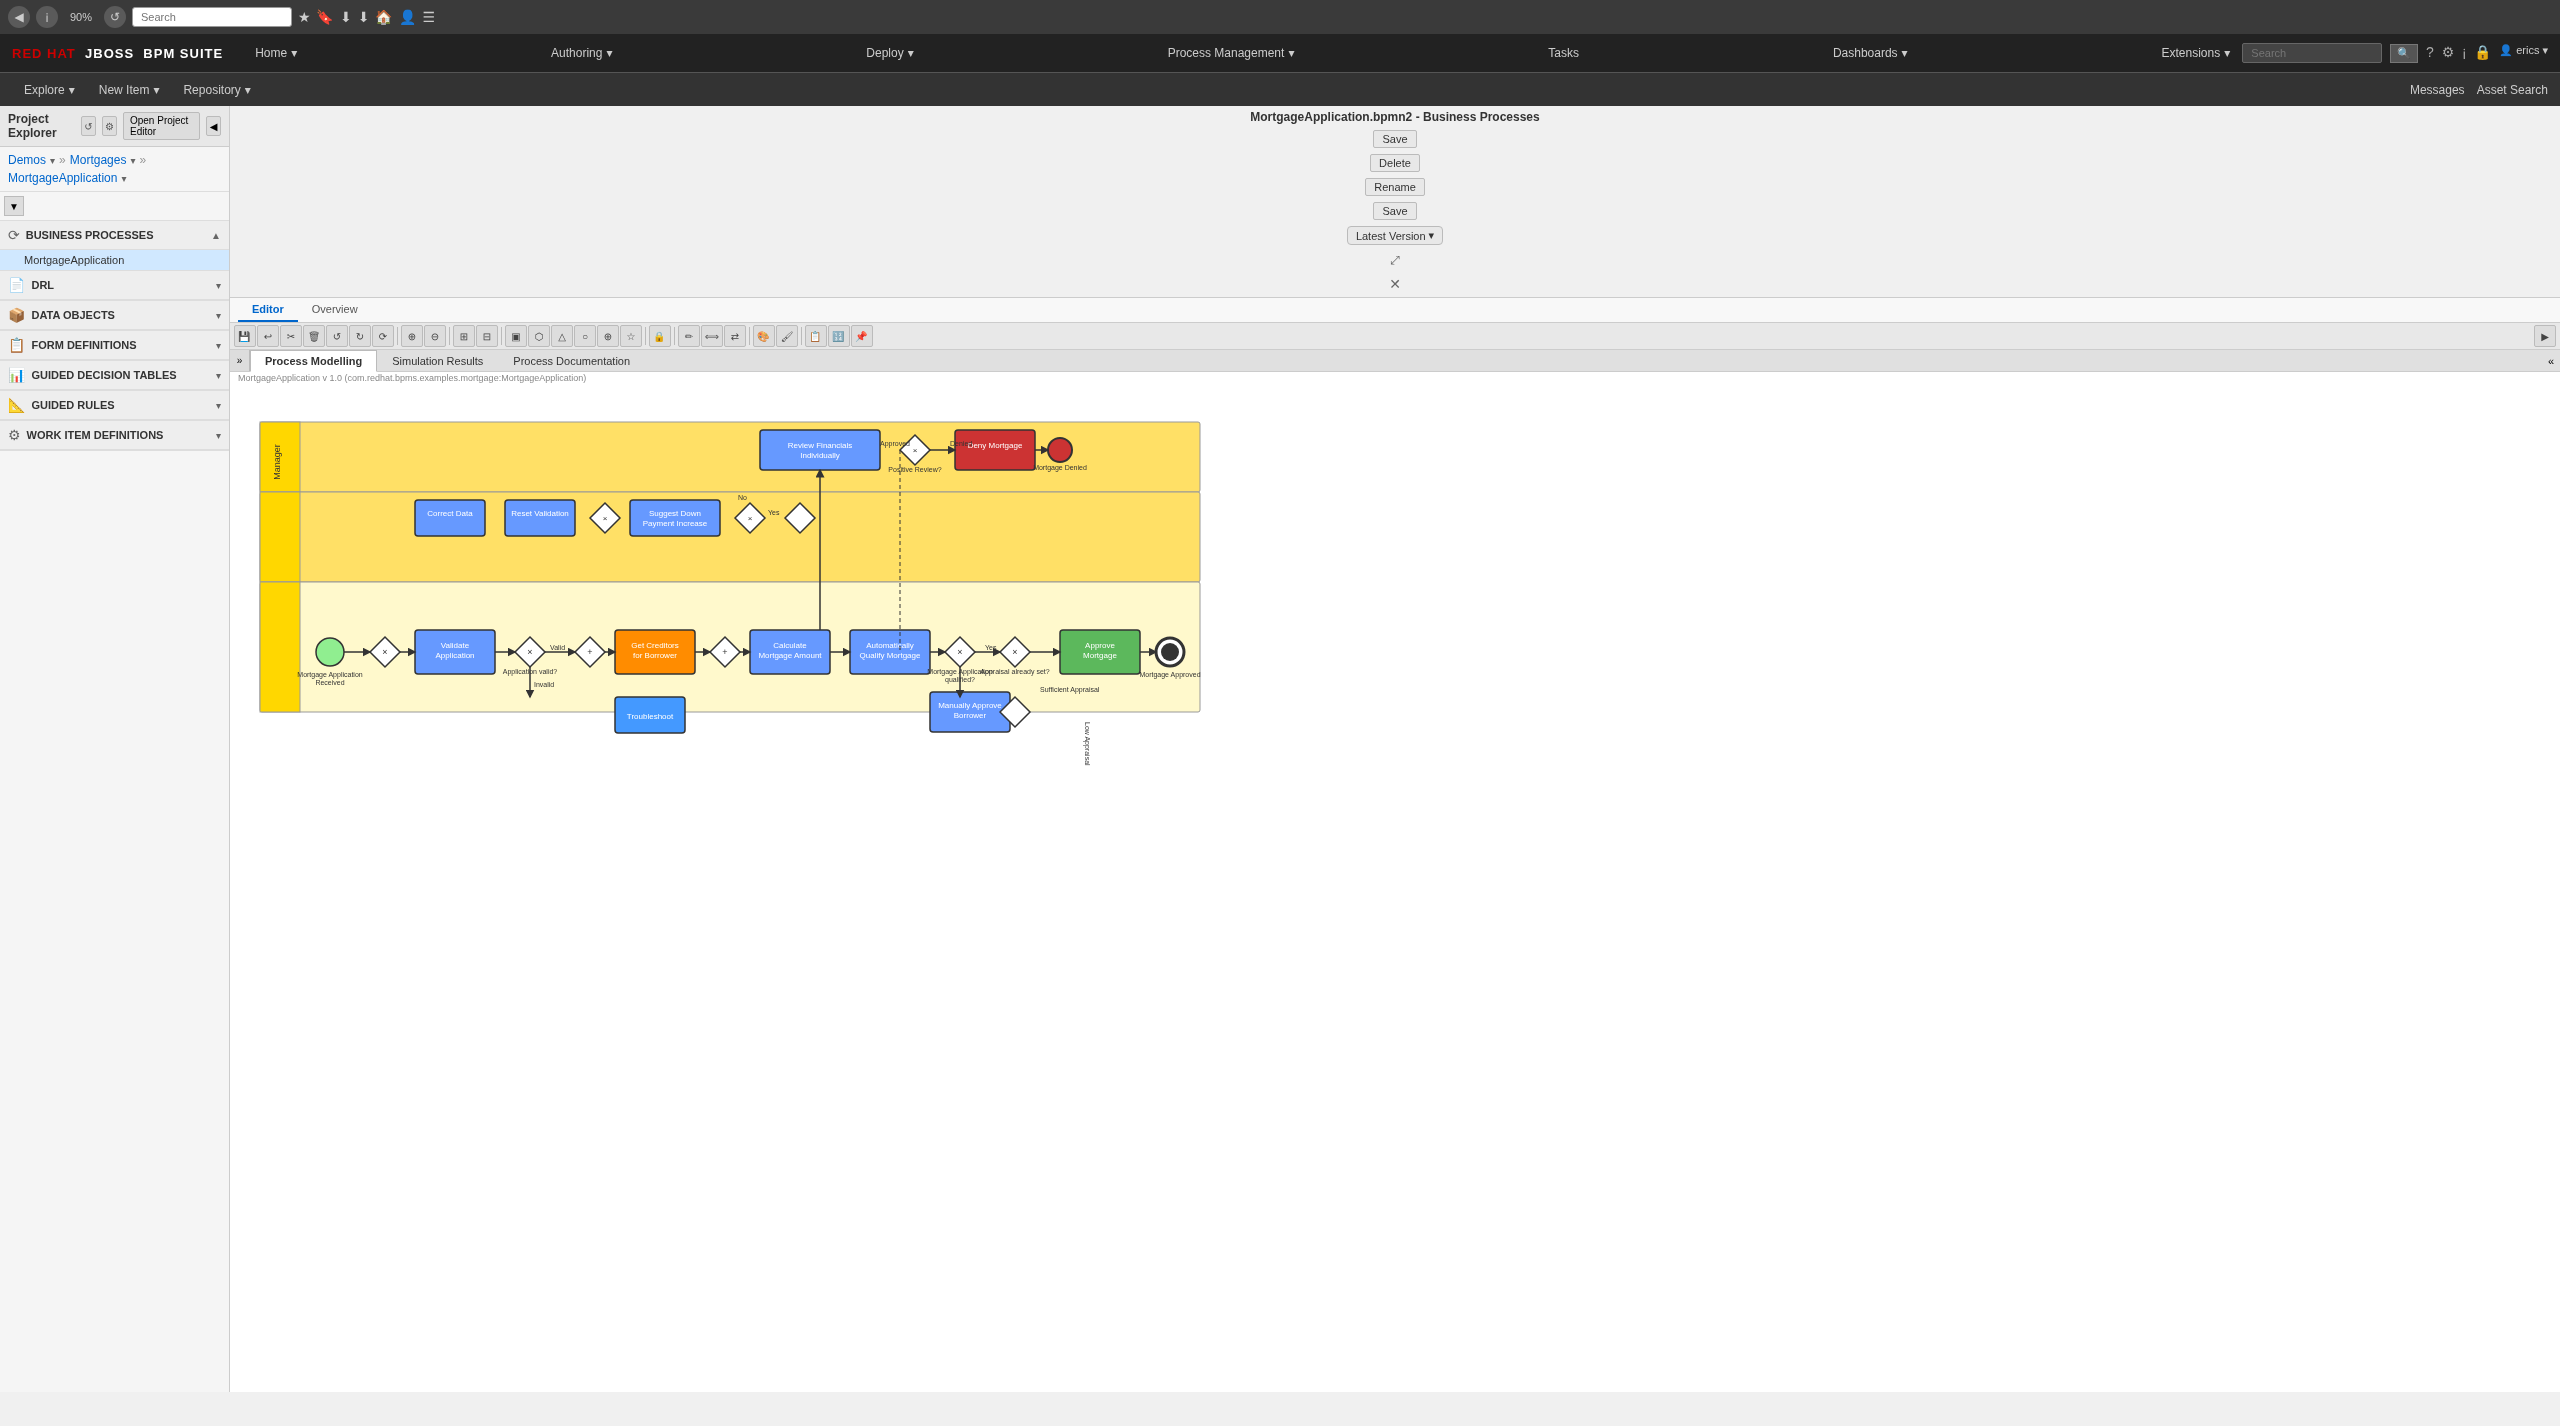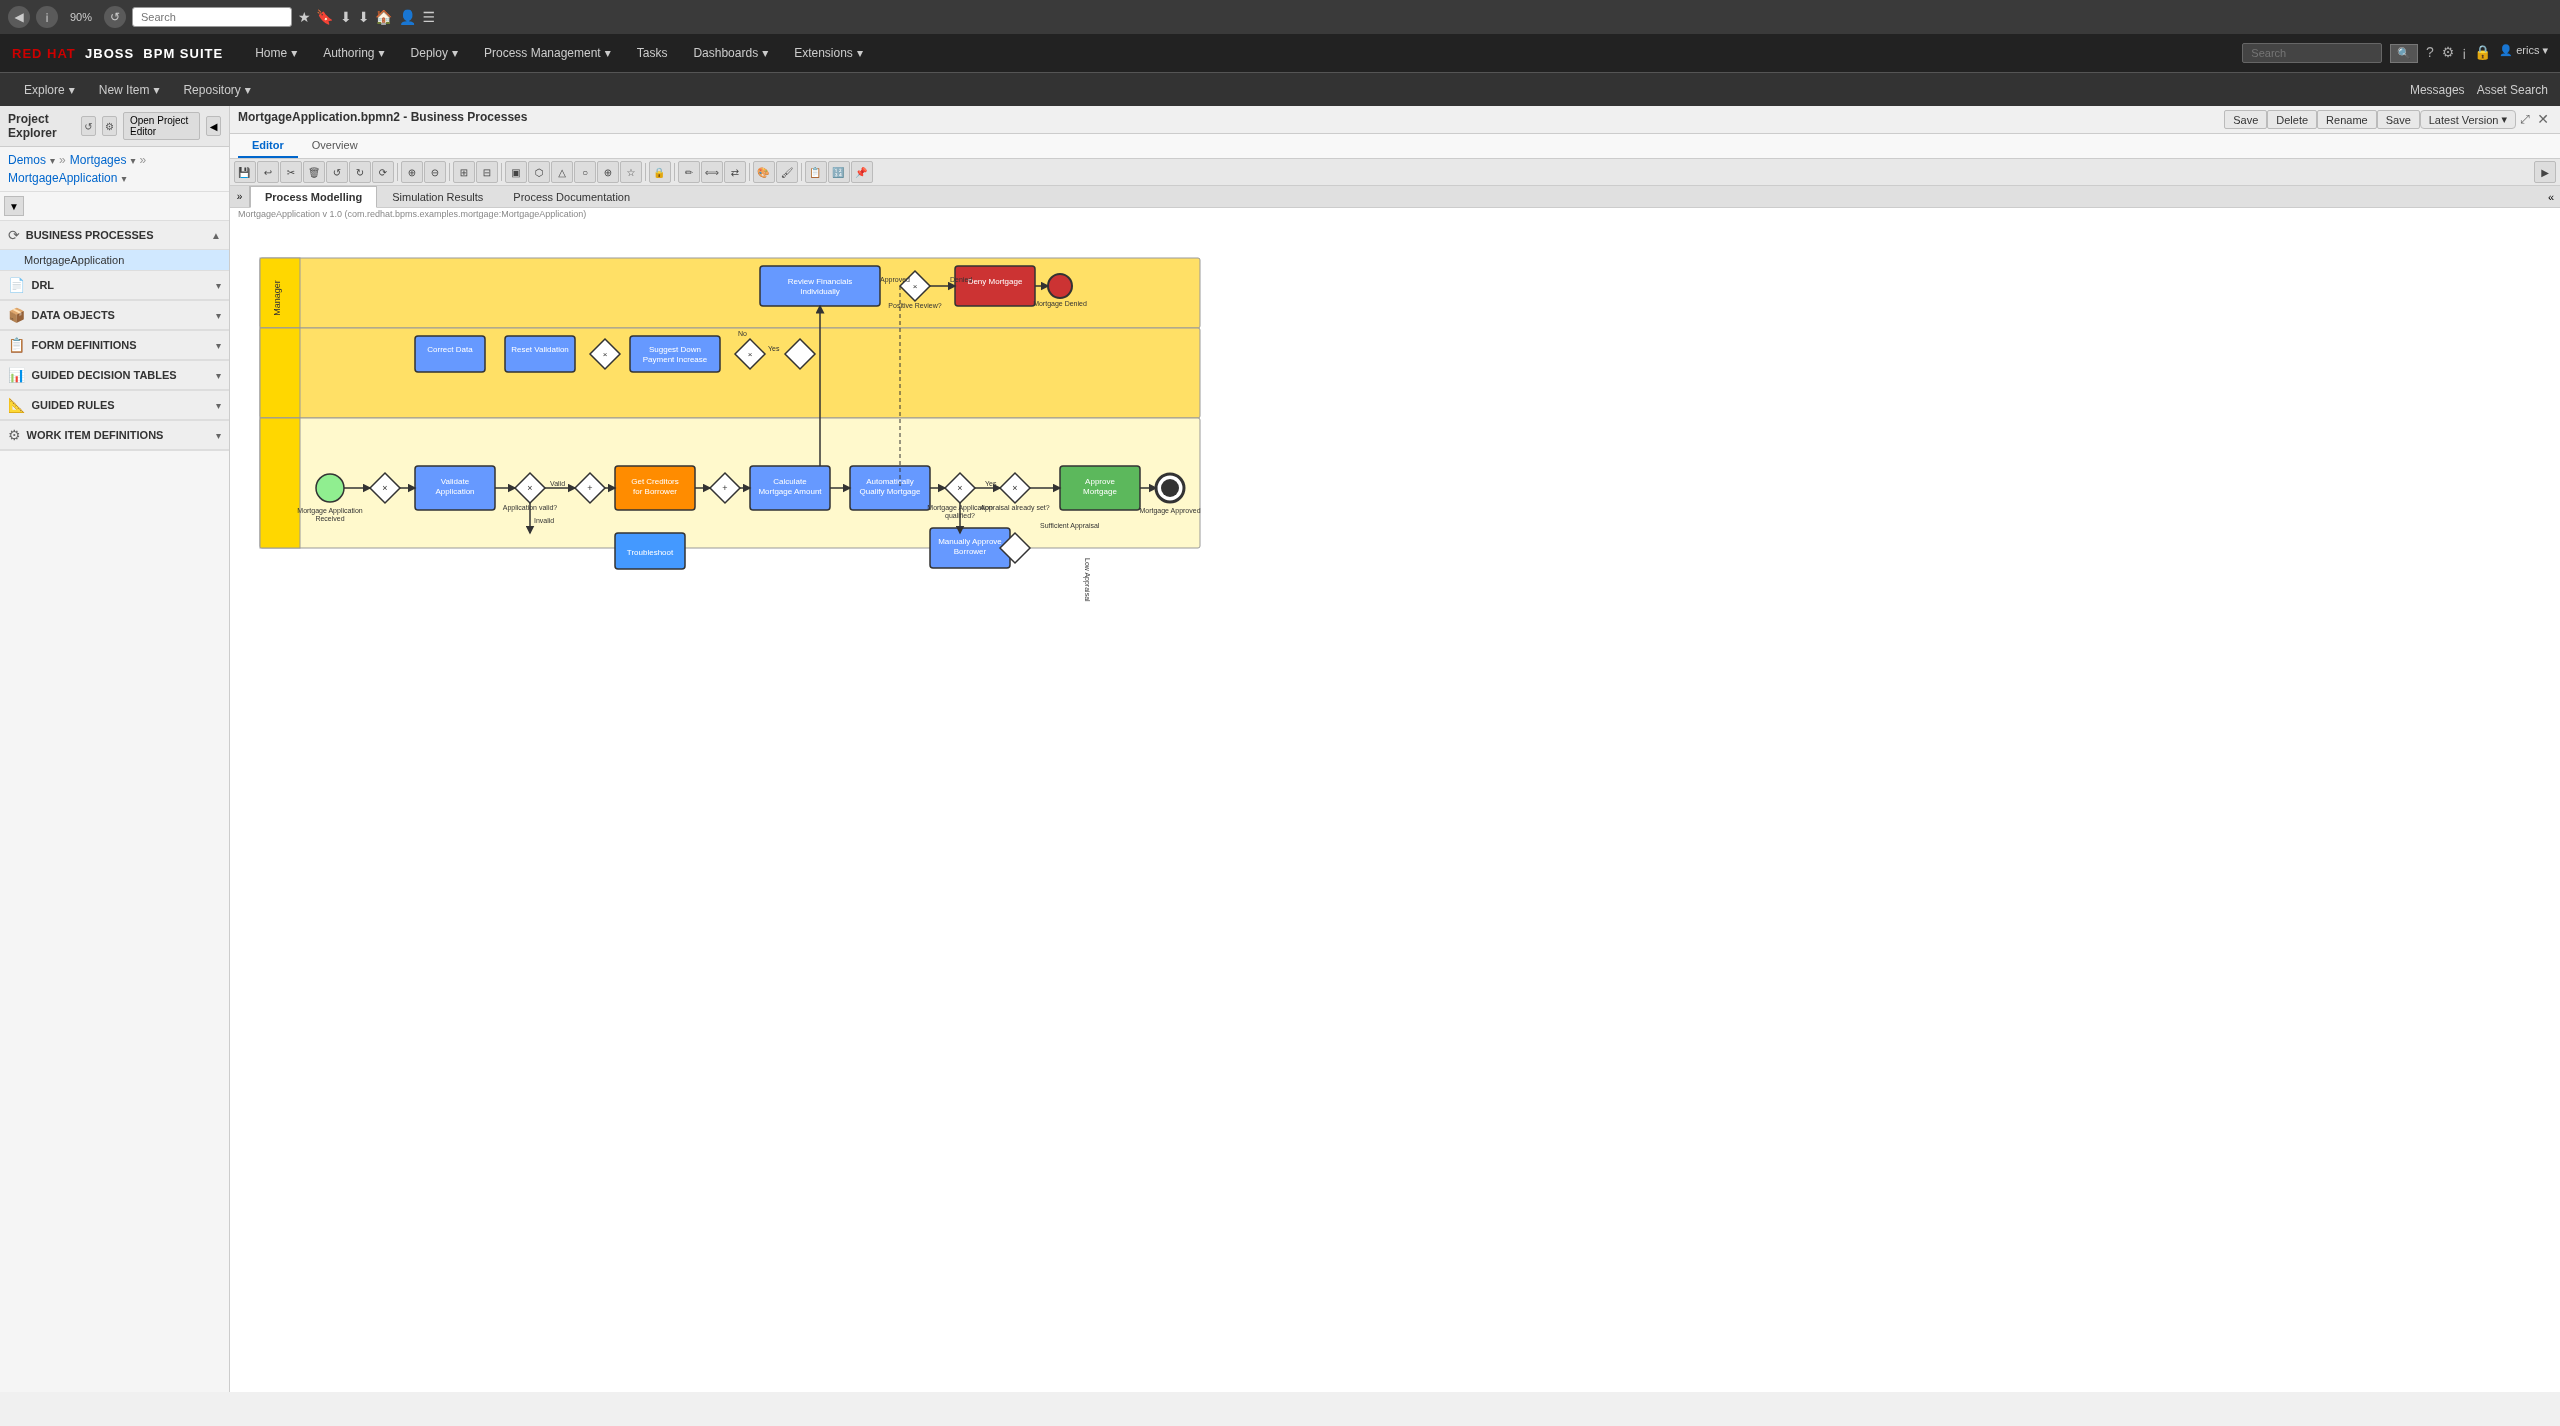--- a/index.html
+++ b/index.html
@@ -57,21 +57,22 @@
       font-size: 13px;
       font-weight: bold;
       letter-spacing: 1px;
       margin-right: 20px;
       color: #fff;
     }
     .brand span.red { color: #cc0000; }
     .top-nav-menu {
       display: flex;
       flex: 1;
-      gap: 2px;
+      gap: 20px;
+      justify-content: space-between;
     }
     .top-nav-item {
       padding: 0 12px;
       height: 38px;
       display: flex;
       align-items: center;
       color: #ccc;
       cursor: pointer;
       font-size: 12px;
       gap: 4px;
@@ -234,23 +235,26 @@
     
     .editor-panel {
       flex: 1;
       display: flex;
       flex-direction: column;
       background: #fff;
       overflow: hidden;
     }
     .editor-titlebar {
       display: flex;
+      align-items: center;
       padding: 4px 8px;
       background: #f0f0f0;
       border-bottom: 1px solid #ccc;
+      gap: 6px;
+      flex-direction: column;
     }
     .editor-title {
       font-size: 12px;
       font-weight: bold;
       color: #333;
       flex: 1;
     }
     .editor-toolbar-btn {
       padding: 2px 8px;
       background: #e8e8e8;

